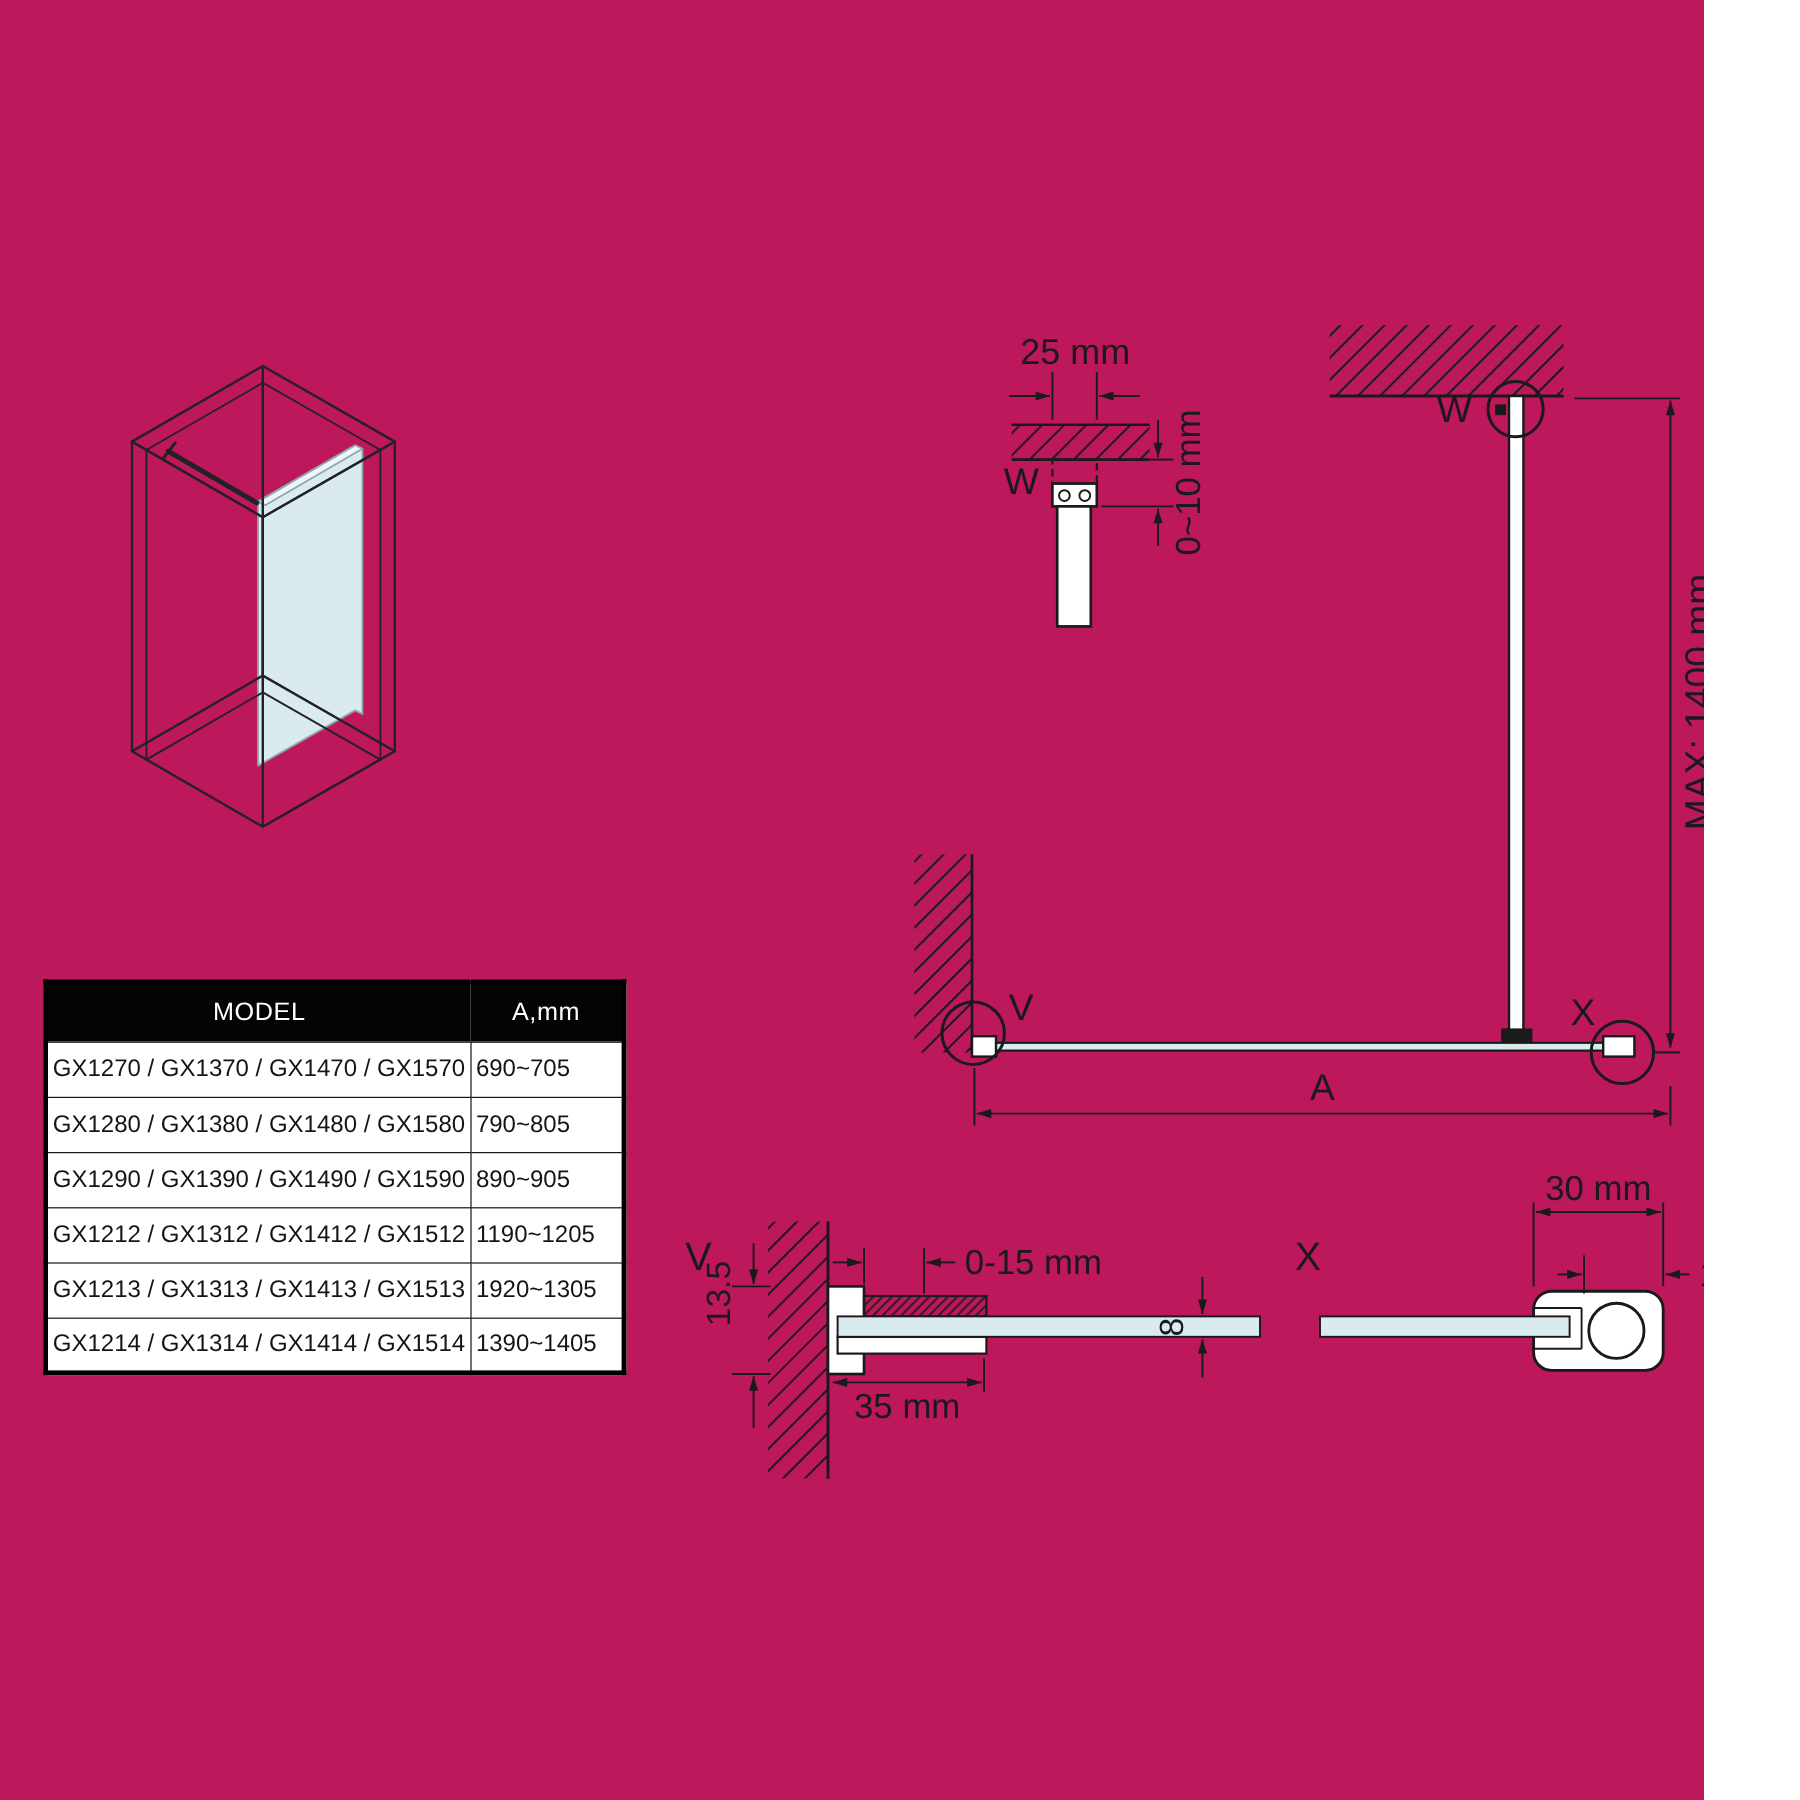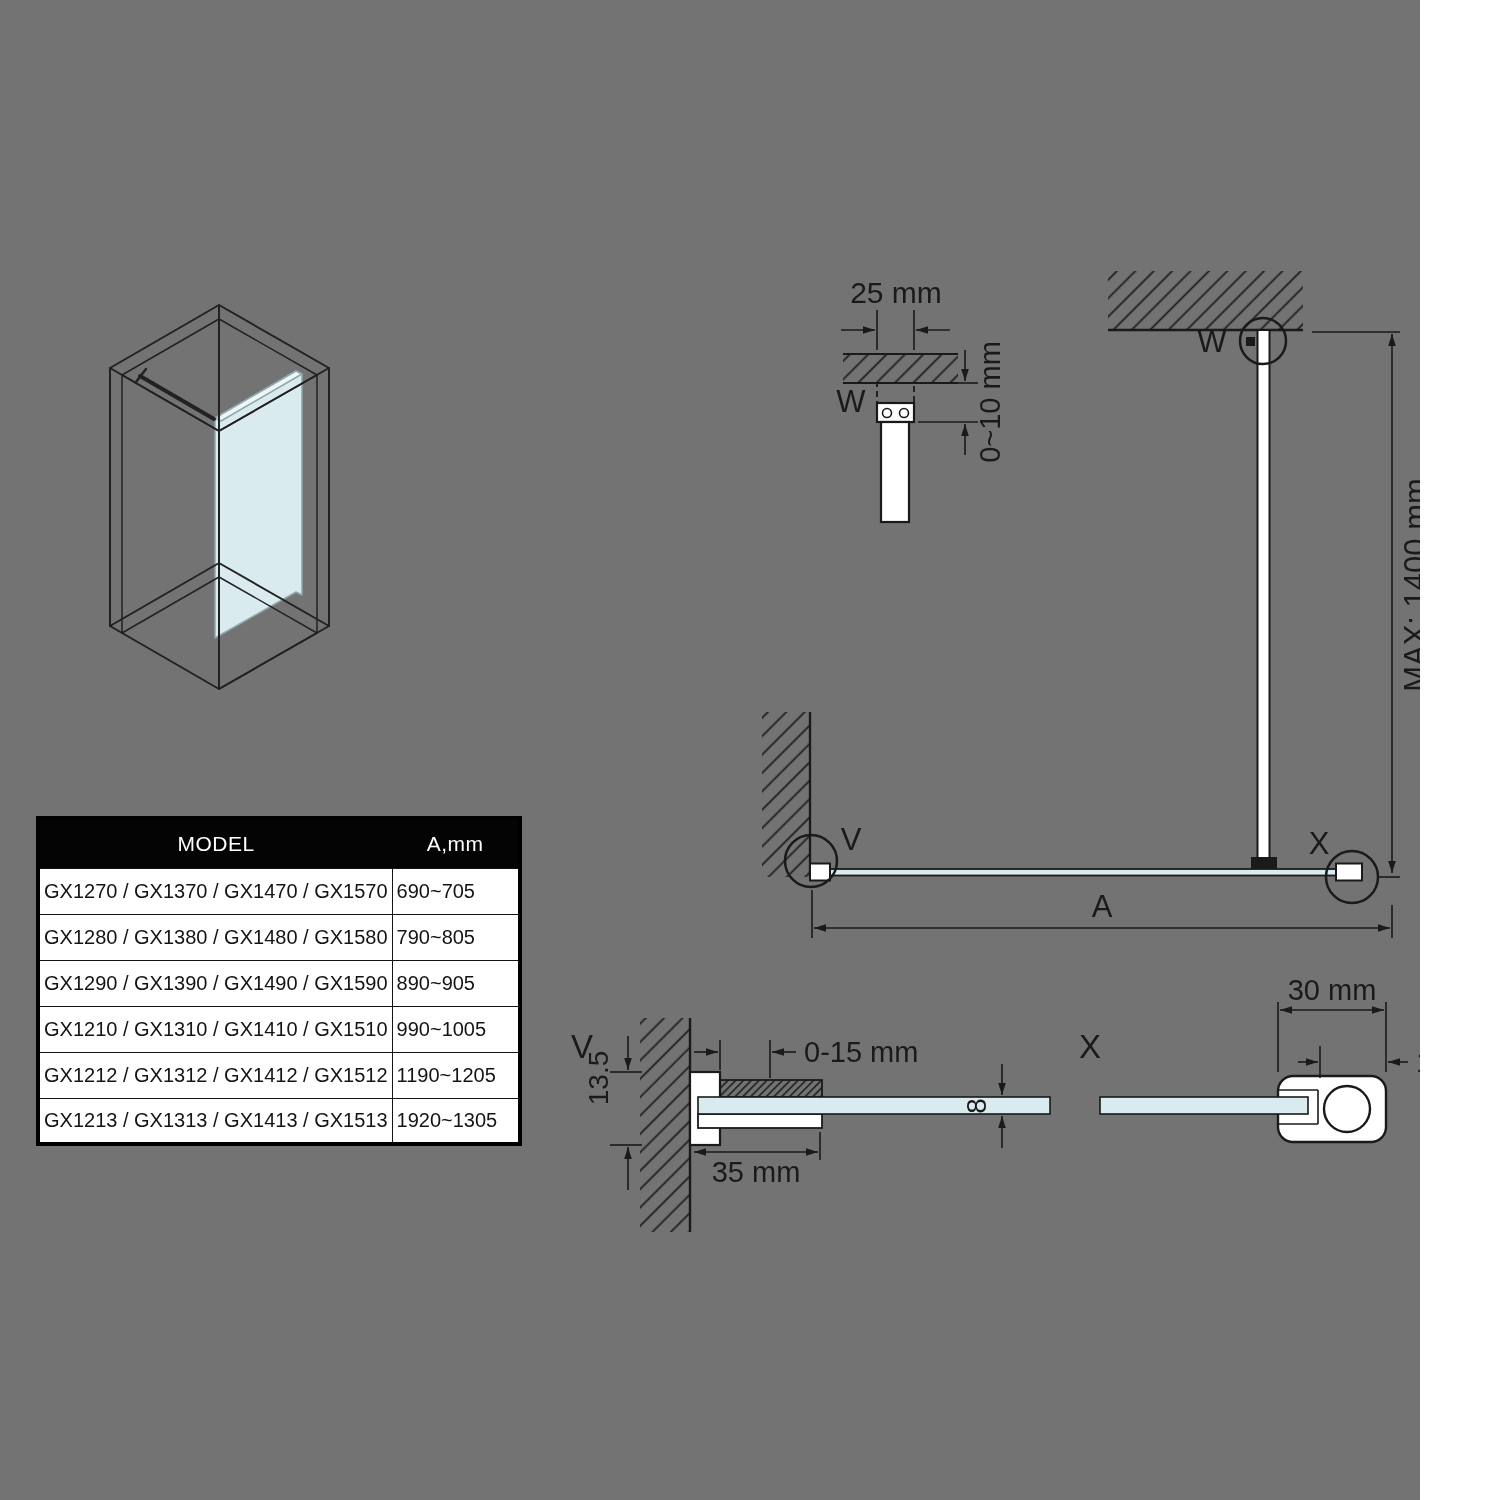--- a/index.html
+++ b/index.html
@@ -1,17 +1,17 @@
 <!DOCTYPE html>
 <html><head>
 <meta charset="utf-8">
 <style>
   * { margin:0; padding:0; box-sizing:border-box; }
   html, body { width:1500px; height:1500px; background:#ffffff; font-family:"Liberation Sans", sans-serif; }
-  .canvas { position:relative; width:1420px; height:1500px; background:#737373; overflow:hidden; }
+  .canvas { position:relative; width:1420px; height:1500px; background:#be185d; overflow:hidden; }
   svg.drawing { position:absolute; left:0; top:0; }
   svg text { font-family:"Liberation Sans", sans-serif; fill:#1a1a1a; }
 
   .table-wrap { position:absolute; left:36px; top:794px; width:486px;margin-top:22px; }
   table.model-table { width:100%; border-collapse:collapse; border:4px solid #000; background:#fff; }
   table.model-table thead th {
     background:#040404; color:#fff; font-size:21px; font-weight:400;
     height:50px; letter-spacing:0.5px; border:none;
   }
   table.model-table tbody td {
@@ -207,28 +207,28 @@
         </tr>
         <tr>
           <td>GX1280 / GX1380 / GX1480 / GX1580</td>
           <td>790~805</td>
         </tr>
         <tr>
           <td>GX1290 / GX1390 / GX1490 / GX1590</td>
           <td>890~905</td>
         </tr>
         <tr>
-          <td>GX1210 / GX1310 / GX1410 / GX1510</td>
-          <td>990~1005</td>
-        </tr>
-        <tr>
           <td>GX1212 / GX1312 / GX1412 / GX1512</td>
           <td>1190~1205</td>
         </tr>
         <tr>
           <td>GX1213 / GX1313 / GX1413 / GX1513</td>
           <td>1920~1305</td>
+        </tr>
+        <tr>
+          <td>GX1214 / GX1314 / GX1414 / GX1514</td>
+          <td>1390~1405</td>
         </tr>
       </tbody>
     </table>
   </div>
 
 </div>
 
 </body></html>

